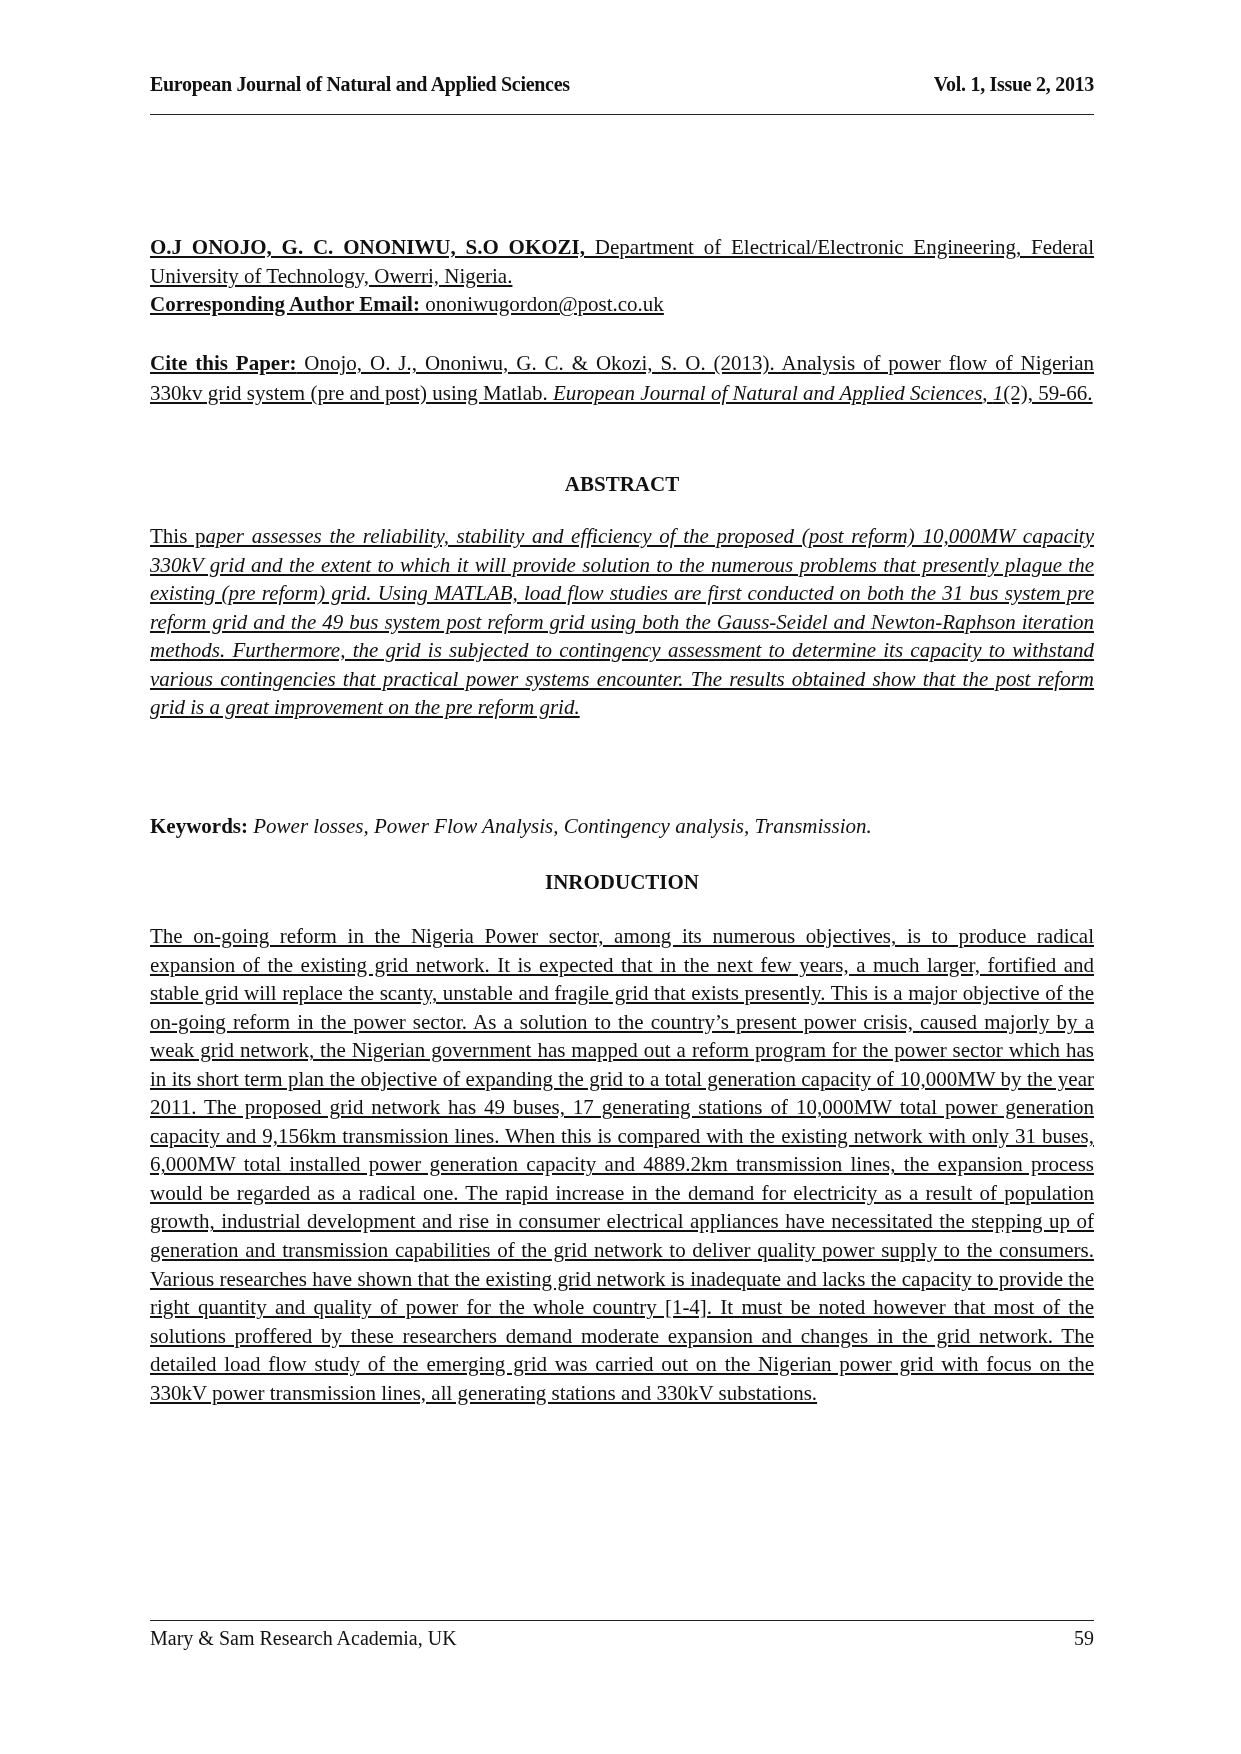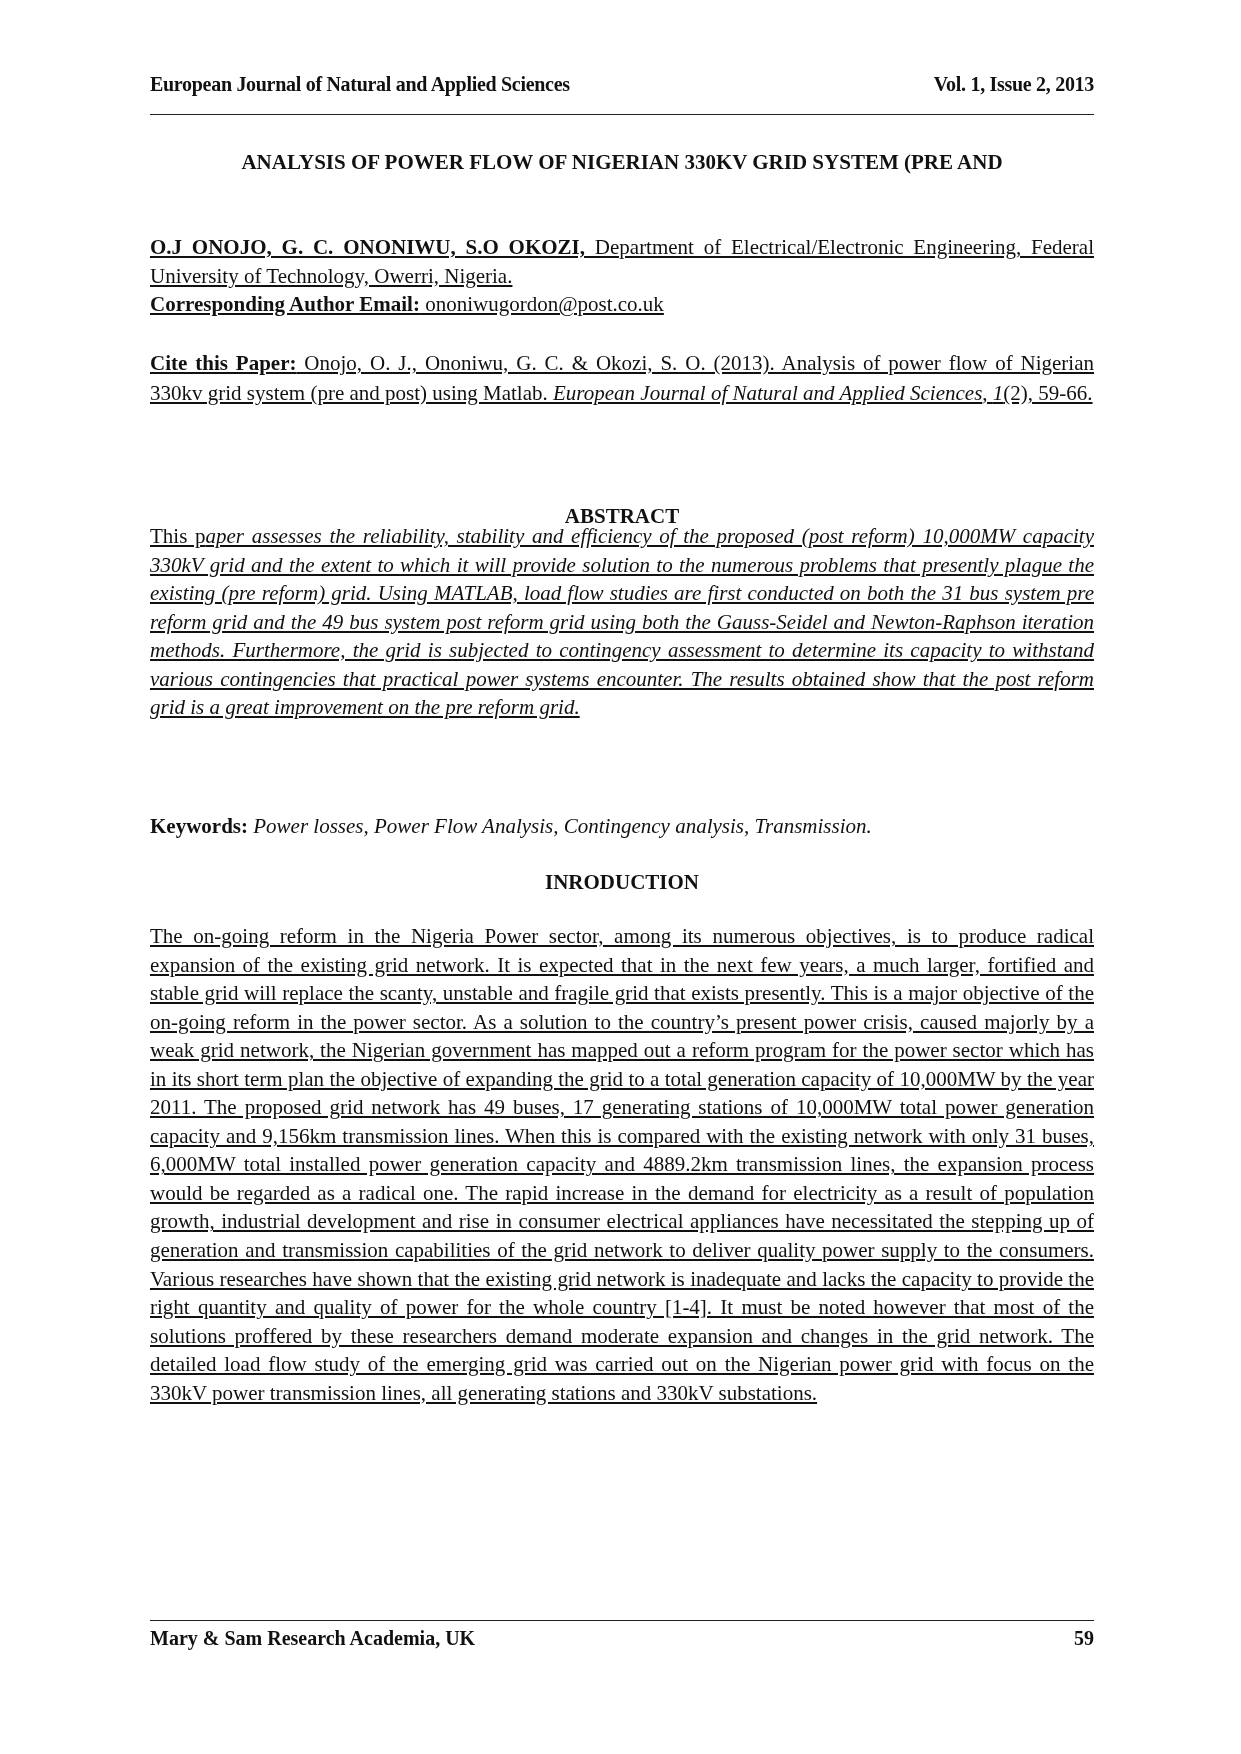--- a/index.html
+++ b/index.html
@@ -13,48 +13,47 @@
   }
   .header-rule { position: absolute; top: 114px; left: 0; width: 944px; height: 0; border-top: 1.6px solid #222; }
   .title {
     position: absolute; top: 148px; left: 0; width: 944px; text-align: center;
     font-family: "Liberation Serif", serif; font-weight: bold; font-size: 21px; line-height: 29px;
   }
   .block { position: absolute; left: 0; width: 944px; font-family: "Liberation Serif", serif; font-size: 21px; line-height: 28.5px; }
   .justify { text-align: justify; text-decoration: underline; }
   .b { font-weight: bold; text-align: center; }
   .i { font-style: italic; }
-  .center-h { text-align: center; font-weight: bold; margin-top: 32px; }
+  .center-h { text-align: center; font-weight: bold; }
   .authors { top: 233px; }
   .cite { top: 348px; line-height: 30px; }
   .abstract-h { top: 470px; }
   .abstract { top: 522px; }
   .keywords { top: 812px; }
   .intro-h { top: 868px; }
   .intro { top: 922px; line-height: 28.55px; }
   .footer-rule { position: absolute; top: 1620px; left: 0; width: 944px; border-top: 1.6px solid #222; }
   .footer {
     position: absolute; top: 1625px; left: 0; width: 944px;
-    font-family: "Liberation Serif", serif; font-weight: bold; font-size: 20px; line-height: 26px;
+    font-family: "Liberation Serif", serif; font-weight: normal; font-size: 20px; line-height: 26px;
   }
   .footer-row { display: flex; justify-content: space-between; }
 </style>
 </head>
 <body>
 
 <div class="page">
 
   <div class="running-header">
     <span>European Journal of Natural and Applied Sciences</span>
     <span>Vol. 1, Issue 2, 2013</span>
   </div>
   <div class="header-rule"></div>
 
   <div class="title">
-    <div>ANALYSIS OF POWER FLOW OF NIGERIAN 330KV GRID SYSTEM (PRE AND</div>
   </div>
 
   <div class="block justify authors">
     <span class="b">O.J ONOJO, G. C. ONONIWU, S.O OKOZI,</span><span> Department of Electrical/Electronic Engineering,  Federal University of Technology, Owerri, Nigeria.</span><br>
     <span class="b">Corresponding Author Email:</span><span> ononiwugordon@post.co.uk</span>
   </div>
 
   <div class="block justify cite">
     <span class="b">Cite this Paper:</span><span> Onojo, O. J., Ononiwu, G. C. &amp; Okozi, S. O. (2013). Analysis of power flow of Nigerian 330kv grid system (pre and post) using Matlab. </span><span class="i">European Journal of Natural and Applied Sciences</span><span>, </span><span class="i">1</span><span>(2), 59-66.</span>
   </div>

